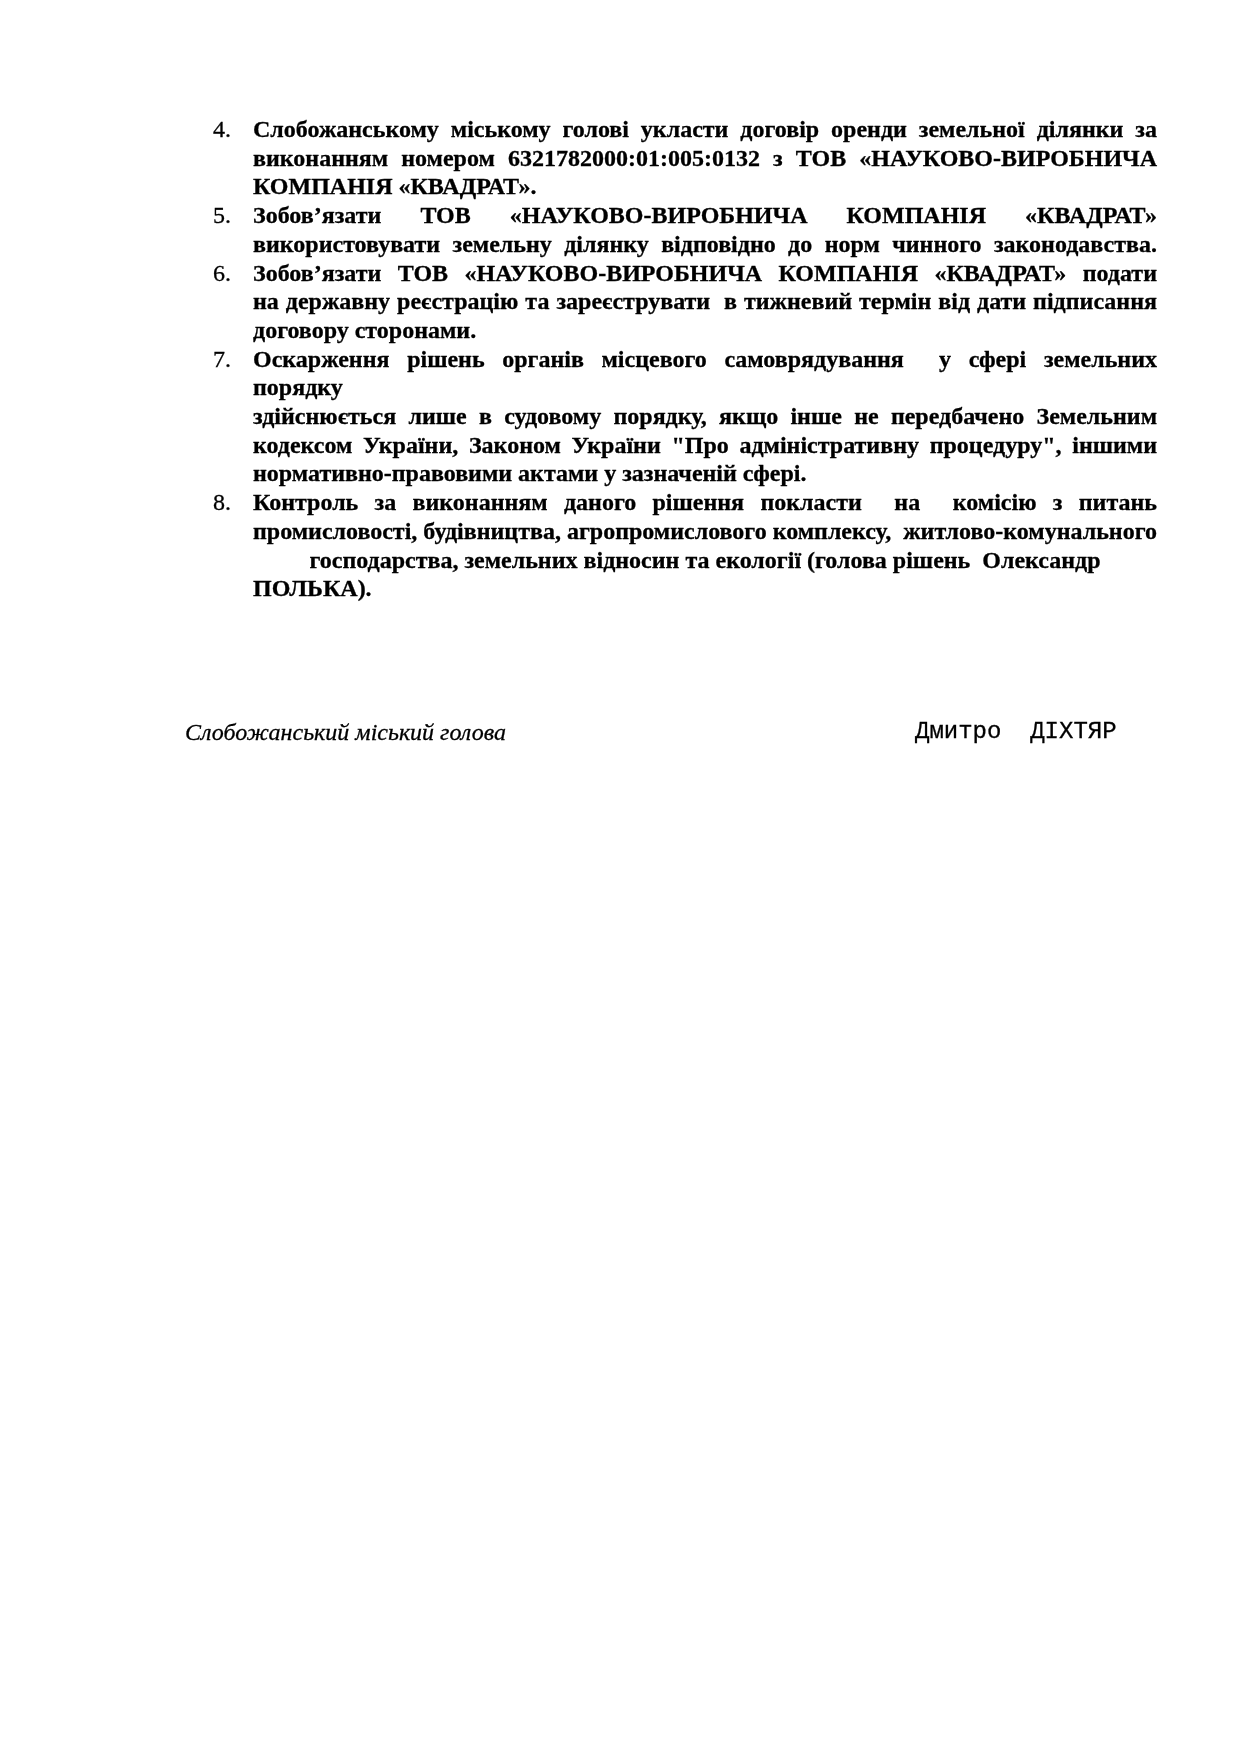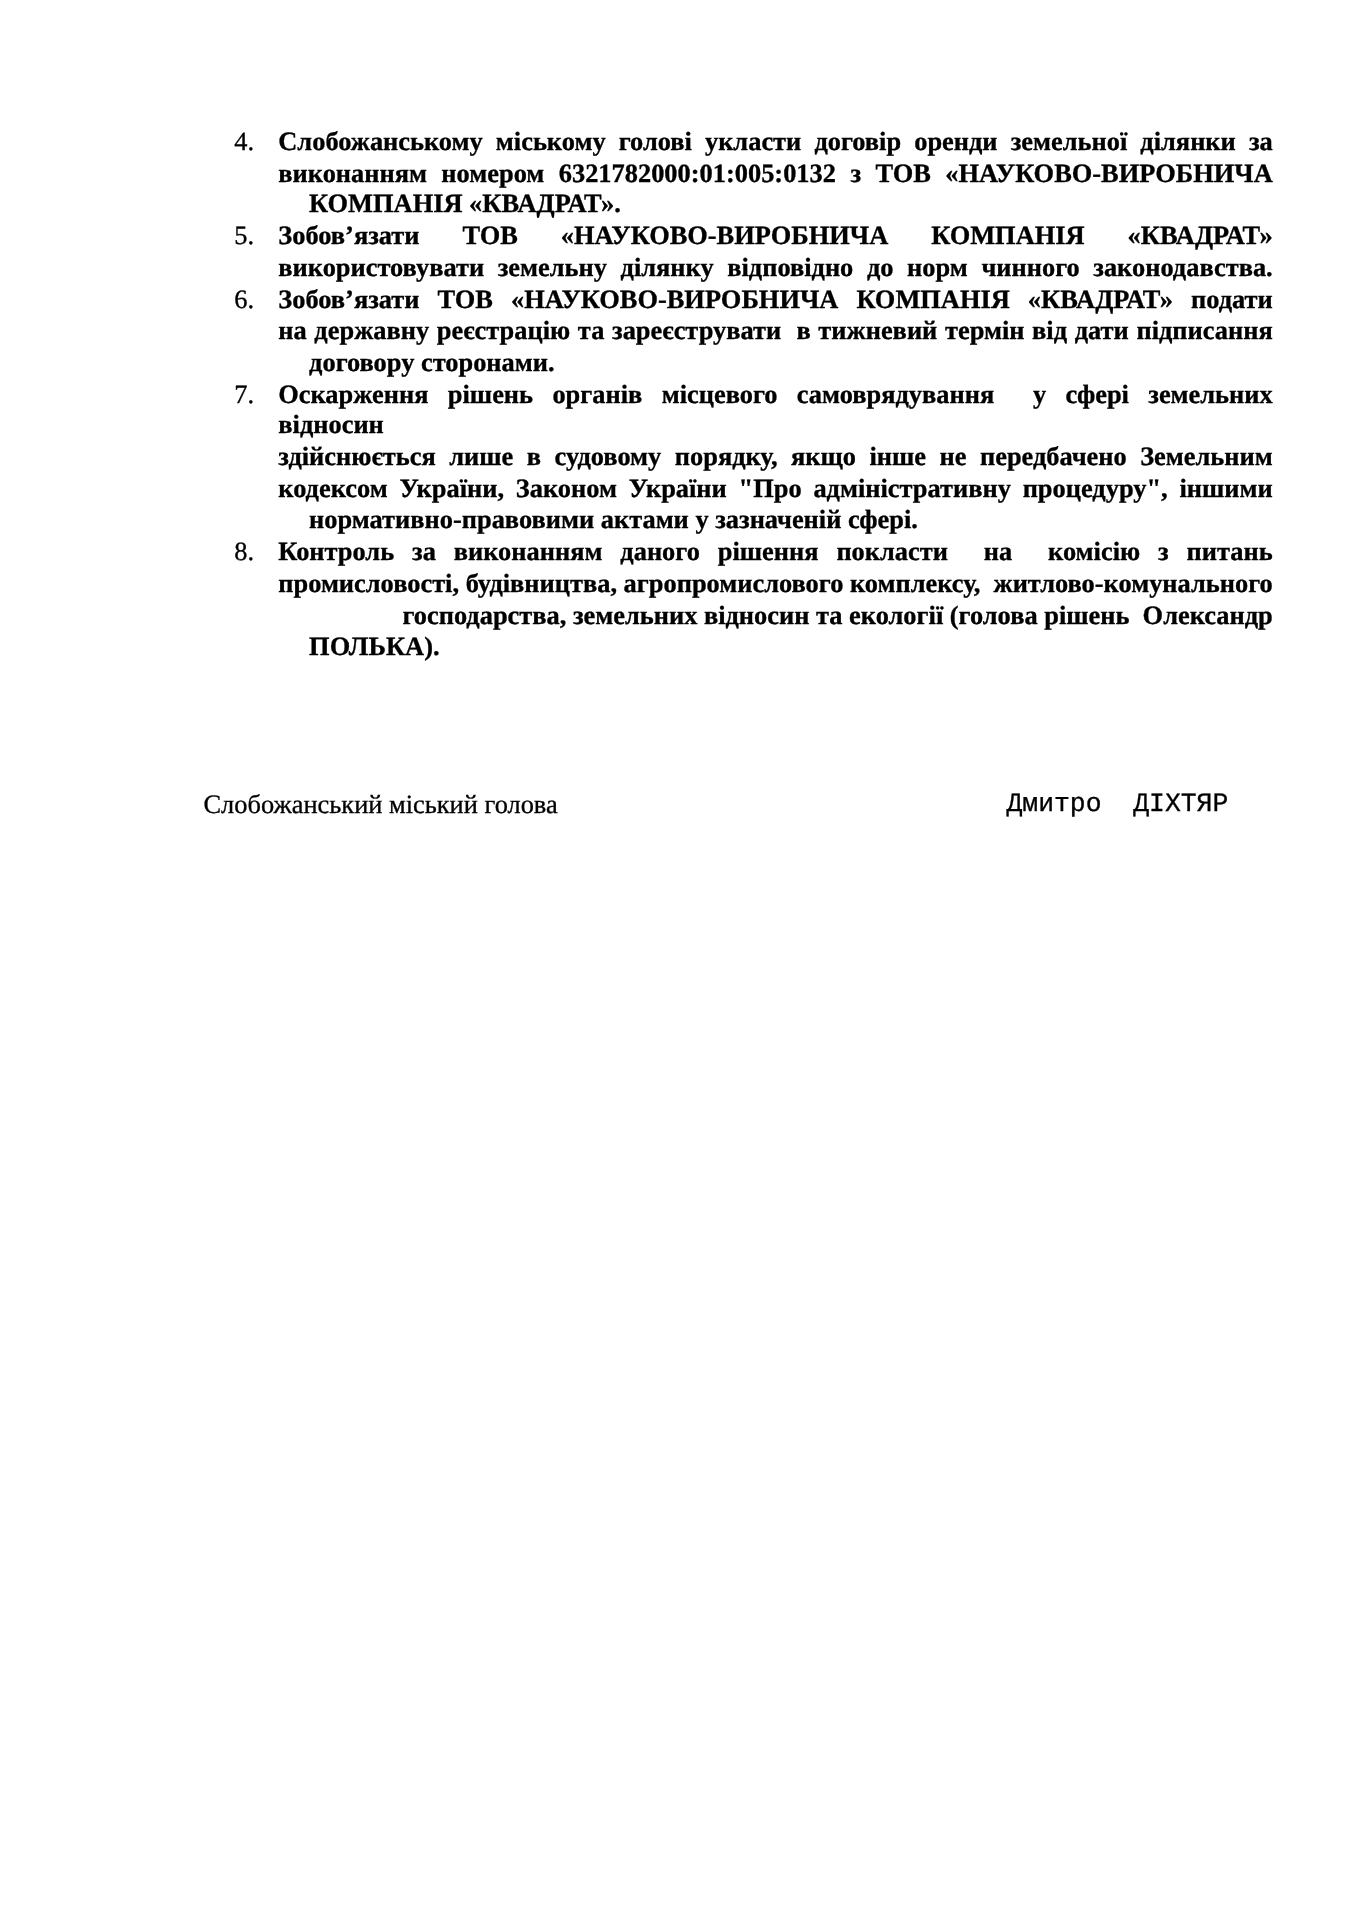--- a/index.html
+++ b/index.html
@@ -37,37 +37,37 @@
     white-space: pre;
   }
   .ln {
     white-space: pre-wrap;
     text-align: justify;
     text-align-last: justify;
     text-justify: inter-word;
     font-weight: bold;
   }
   .ln.end {
-    text-align: right;
+    text-align: center;
     text-align-last: left;
-    margin-left: 28px;
   }
   .signature {
     position: absolute;
     left: 0;
     top: 718px;
     width: 1240px;
     font-size: 24px;
     line-height: 28.7px;
   }
   .sig-left {
     position: absolute;
     left: 185px;
     top: 0;
     white-space: pre;
+    font-style: italic;
   }
   .sig-right {
     position: absolute;
     left: 915px;
     top: 0;
     white-space: pre;
     font-family: Liberation Mono, monospace;
   }
 </style>
 </head>
@@ -92,21 +92,21 @@
 
     <div class="doc-item">
       <span class="item-num">6.</span>
       <div class="ln">Зобов’язати ТОВ «НАУКОВО-ВИРОБНИЧА КОМПАНІЯ «КВАДРАТ» подати</div>
       <div class="ln">на державну реєстрацію та зареєструвати  в тижневий термін від дати підписання</div>
       <div class="ln end">договору сторонами.</div>
     </div>
 
     <div class="doc-item">
       <span class="item-num">7.</span>
-      <div class="ln">Оскарження рішень органів місцевого самоврядування  у сфері земельних відносин</div>
+      <div class="ln">Оскарження рішень органів місцевого самоврядування  у сфері земельних порядку</div>
       <div class="ln">здійснюється лише в судовому порядку, якщо інше не передбачено Земельним</div>
       <div class="ln">кодексом України, Законом України "Про адміністративну процедуру", іншими</div>
       <div class="ln end">нормативно-правовими актами у зазначеній сфері.</div>
     </div>
 
     <div class="doc-item">
       <span class="item-num">8.</span>
       <div class="ln">Контроль за виконанням даного рішення покласти  на  комісію з питань</div>
       <div class="ln">промисловості, будівництва, агропромислового комплексу,  житлово-комунального</div>
       <div class="ln end">господарства, земельних відносин та екології (голова рішень  Олександр ПОЛЬКА).</div>

